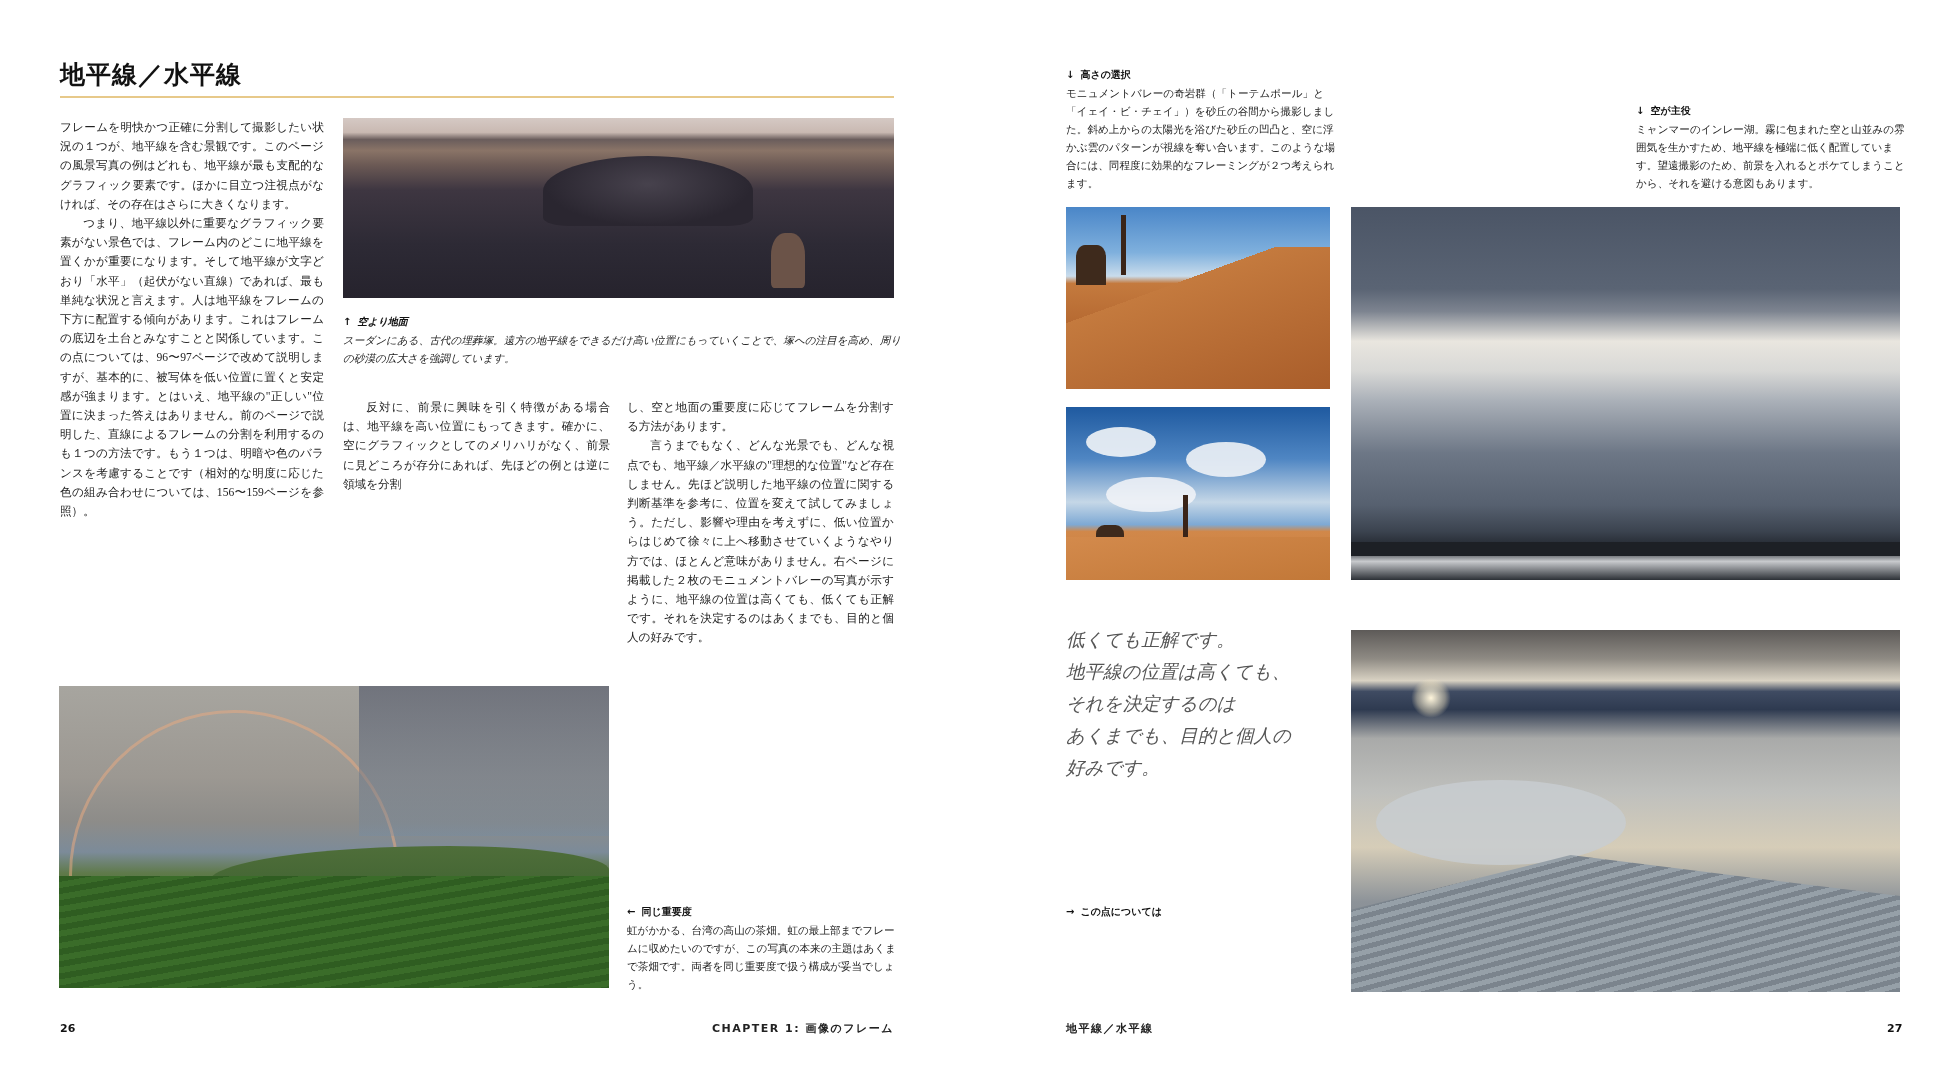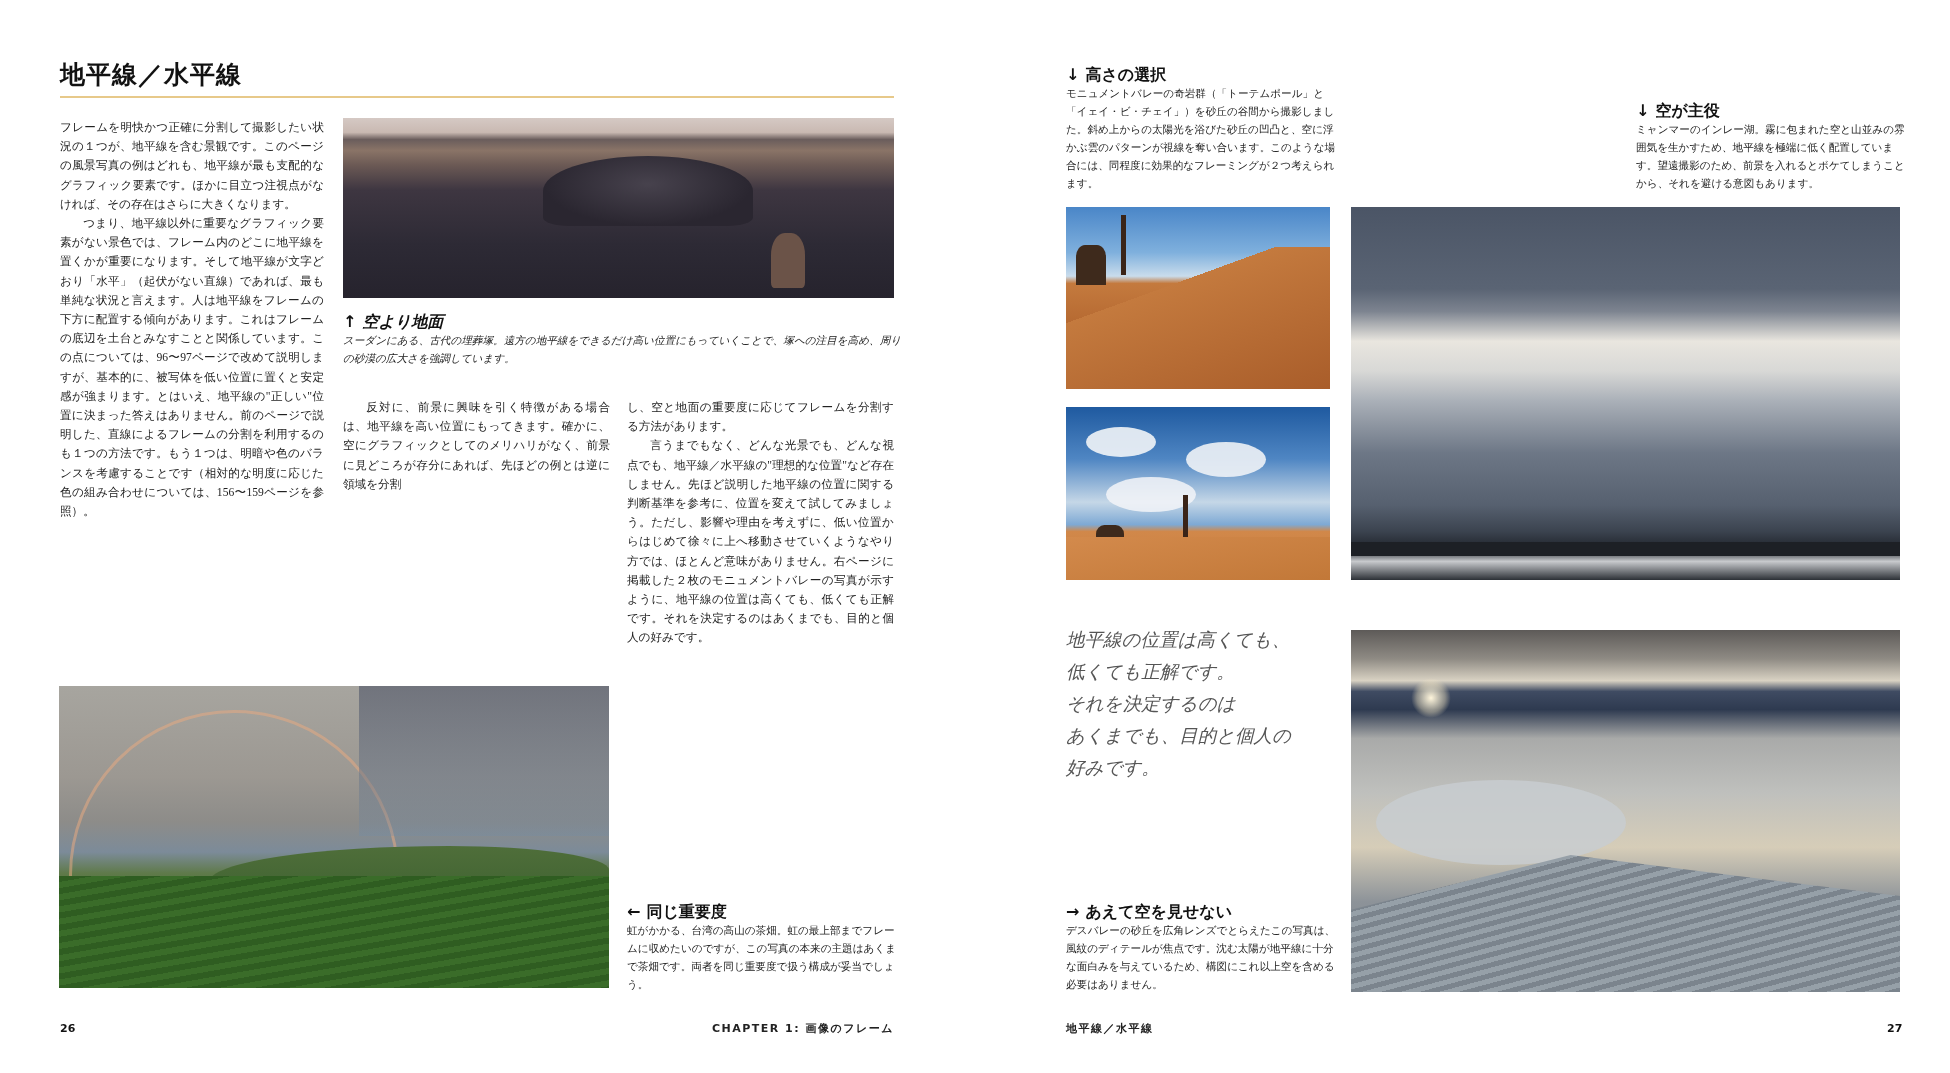--- a/index.html
+++ b/index.html
@@ -4,21 +4,21 @@
 <style>
   html, body { margin:0; padding:0; }
   body { width:1950px; height:1073px; background:#ffffff; position:relative; overflow:hidden;
          font-family:"DejaVu Sans", "Liberation Sans", sans-serif; color:#1a1a1a; }
   .abs { position:absolute; }
   .title { left:60px; top:58px; font-size:25px; font-weight:bold; letter-spacing:1px; color:#111; }
   .rule { left:60px; top:96px; width:834px; height:2px; background:#e7c98a; }
   .body { font-size:11.6px; line-height:19.2px; color:#222; text-align:justify;font-family:Liberation Serif, serif; }
   .body p { margin:0; }
   .body p.indent { text-indent:2em; }
-  .cap-head { font-size:16px; font-weight:bold; color:#111; line-height:18px; }
+  .cap-head { font-size:10px; font-weight:bold; color:#111; line-height:18px; }
   .cap-text { font-size:10.6px; line-height:18px; color:#222; }
   .photo { overflow:hidden; }
   .pull { font-family:"DejaVu Serif", "Liberation Serif", serif; font-size:18.5px; line-height:32px; color:#555; font-style:italic; }
   .folio { font-size:11px; font-weight:bold; color:#111; }
   .runhead { font-size:11px; letter-spacing:1.5px; color:#222;font-weight:bold; }
   .arrow { display:inline-block; margin-right:6px; font-weight:bold; }
 </style>
 </head>
 <body>
 
@@ -94,33 +94,32 @@
   <div class="abs" style="left:30px; top:118px; width:28px; height:30px; background:#3e2a1c; border-radius:30% 30% 0 0;"></div>
   <div class="abs" style="left:0; top:130px; width:264px; height:43px; background:linear-gradient(170deg,#d38a4c,#c27838);"></div>
 </div>
 
 <div class="abs photo" style="left:1351px; top:207px; width:549px; height:373px;
      background:linear-gradient(to bottom, #4b5566 0%, #5a6474 22%, #7d8490 28%, #e9e6df 36%, #d8d8d6 44%, #aab0b8 52%, #6d7786 66%, #56606f 80%, #3b434f 87%, #1e2229 92%, #c8cacd 95%, #2c3036 100%);">
   <div class="abs" style="left:0; top:335px; width:549px; height:14px; background:#1d2025;"></div>
 </div>
 
 <div class="abs pull" style="left:1066px; top:624px; width:270px;">
+  <div>低くても正解です。</div>
   <div>地平線の位置は高くても、</div>
-  <div>低くても正解です。</div>
   <div>それを決定するのは</div>
   <div>あくまでも、目的と個人の</div>
   <div>好みです。</div>
 </div>
 
 <div class="abs photo" style="left:1351px; top:630px; width:549px; height:362px;
      background:linear-gradient(to bottom, #5d5a58 0%, #8f8b84 8%, #d9d2c3 14%, #3f4b62 17%, #2e3a50 22%, #a9aaa9 30%, #bfc0bd 45%, #d6cdb8 60%, #8d9399 75%, #6f7781 100%);">
   <div class="abs" style="left:60px; top:48px; width:40px; height:40px; border-radius:50%; background:radial-gradient(circle,#fff6dc 0%,rgba(255,240,200,0.4) 50%,transparent 70%);"></div>
   <div class="abs" style="left:25px; top:150px; width:250px; height:85px; border-radius:50%; background:#c8cdd0; opacity:0.85;"></div>
   <div class="abs" style="left:0; top:225px; width:549px; height:137px; background:repeating-linear-gradient(165deg,#7b848d 0 5px,#96a0a8 5px 10px); clip-path:polygon(0 40%, 40% 0, 100% 30%, 100% 100%, 0 100%);"></div>
 </div>
 
 <div class="abs" style="left:1066px; top:903px; width:270px;">
-  <div class="cap-head"><span class="arrow">→</span><span>あえて空を見せない</span></div>
-  <div class="cap-text">デスバレーの砂丘を広角レンズでとらえたこの写真は、風紋のディテールが焦点です。沈む太陽が地平線に十分な面白みを与えているため、構図にこれ以上空を含める必要はありません。</div>
+  <div class="cap-head"><span class="arrow">→</span><span>この点については</span></div>
 </div>
 
 <div class="abs runhead" style="left:1066px; top:1021px;">地平線／水平線</div>
 <div class="abs folio" style="left:1887px; top:1022px;">27</div>
 
 </body></html>

